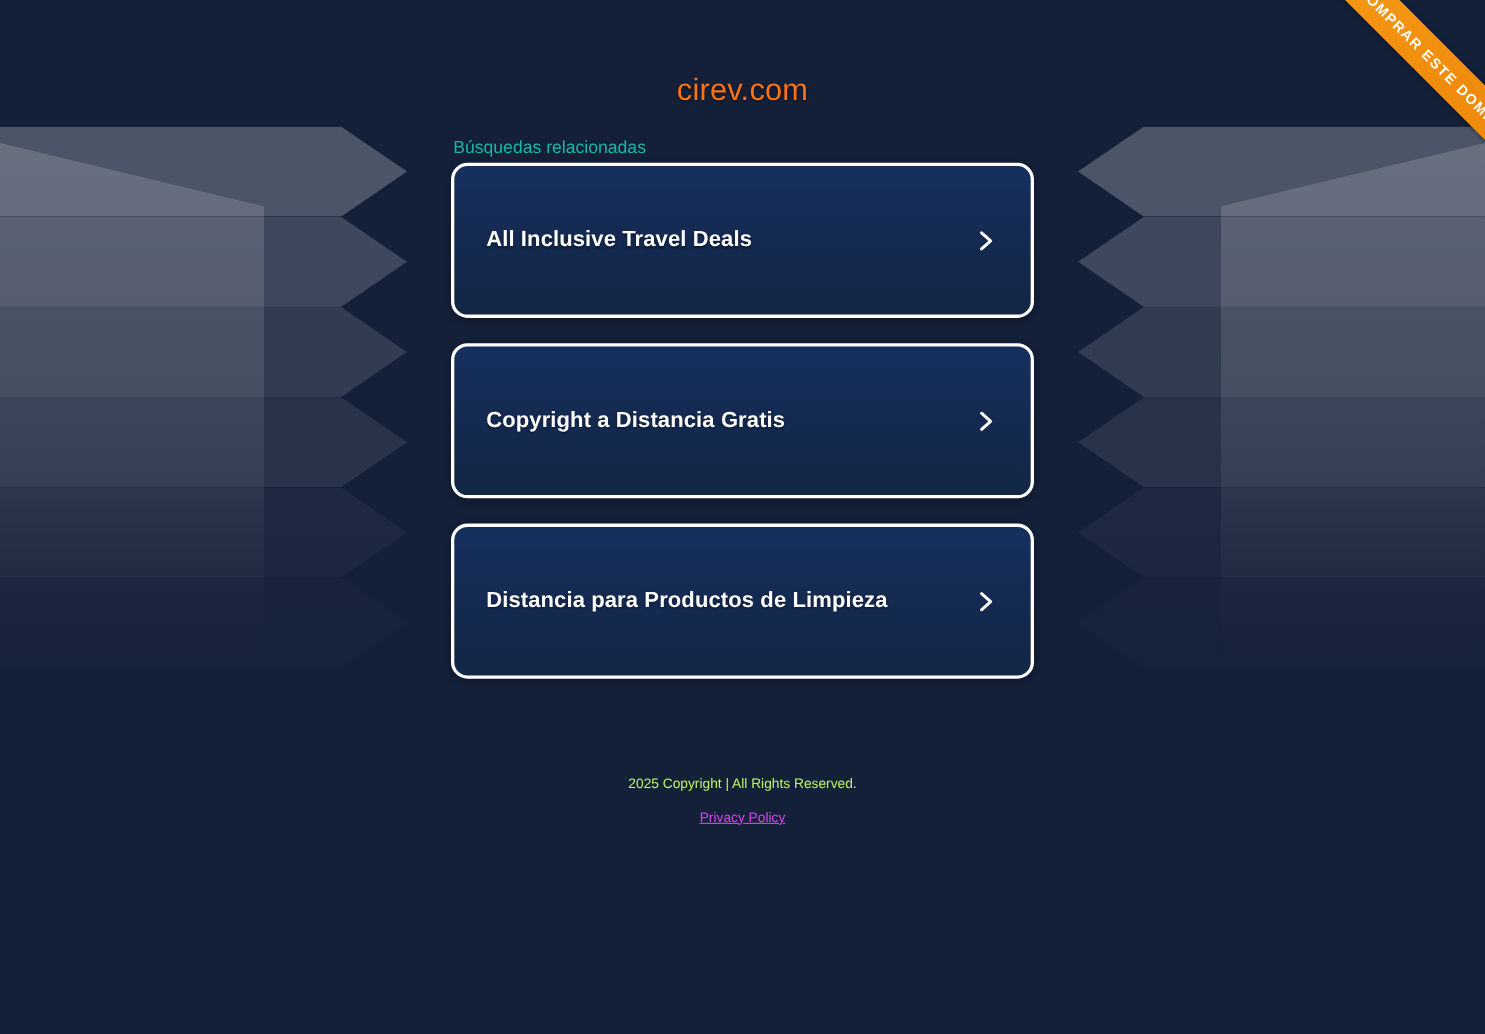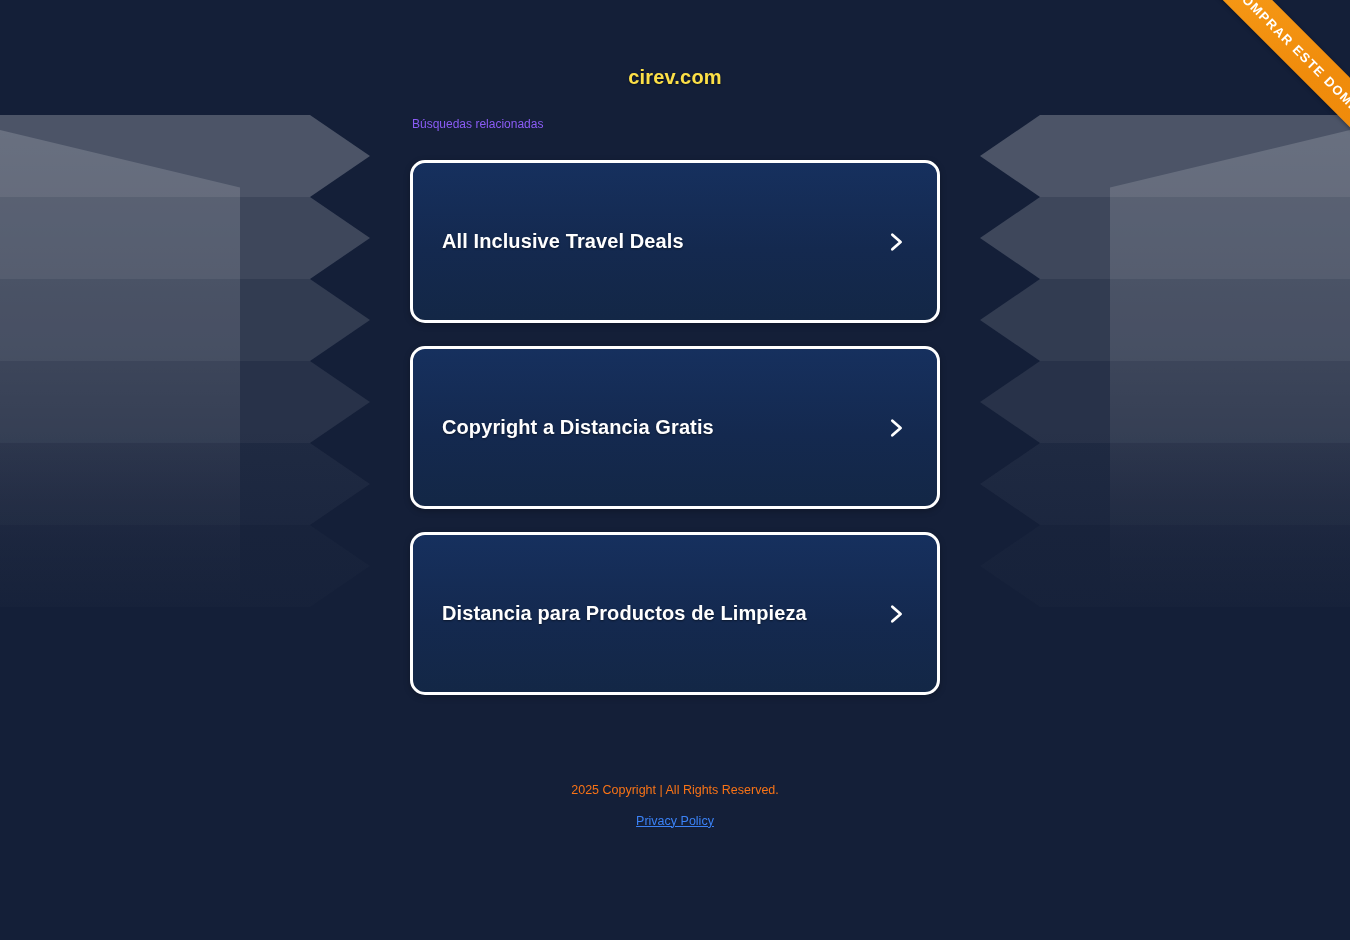--- a/index.html
+++ b/index.html
@@ -103,47 +103,47 @@
   
   .page {
     position:relative;
     z-index:10;
     width:1350px;
     padding-top:66px;
   }
 
   .domain-title {
     text-align:center;
-    color:#fde047;
-    font-size:20px;
-    font-weight:700;
+    color:#f97316;
+    font-size:28px;
+    font-weight:400;
     letter-spacing:.2px;
     text-shadow:0 1px 2px rgba(0,0,0,.5);
   }
 
   .cards {
     width:530px;
     margin:0 auto;
     padding-top:29px;
   }
 
   .related-label {
-    color:#8b5cf6;
-    font-size:12px;
+    color:#14b8a6;
+    font-size:16px;
     line-height:1;
     padding-left:2px;
-    padding-bottom:30px;
+    padding-bottom:5px;
   }
 
   .card {
     position:relative;
     display:flex;
     align-items:center;
     justify-content:space-between;
-    height:163px;
+    height:141px;
     margin-bottom:23px;
     padding:0 30px 0 29px;
     border:3px solid #ffffff;
     border-radius:15px;
     background:linear-gradient(180deg,#16305e 0%,#14294f 55%,#132746 100%);
     cursor:pointer;
     box-shadow:0 2px 6px rgba(0,0,0,.25);
   }
 
   .card-label {
@@ -161,28 +161,28 @@
     display:block;
   }
   .chevron-icon svg { display:block; }
 
   
   .footer {
     text-align:center;
     padding-top:66px;
   }
   .copyright {
-    color:#f97316;
+    color:#bef264;
     font-size:12.5px;
     line-height:1;
   }
   .privacy-link {
     display:inline-block;
     margin-top:18px;
-    color:#3b82f6;
+    color:#d946ef;
     font-size:12.5px;
     line-height:1;
     text-decoration:underline;
     cursor:pointer;
   }
 </style>
 </head>
 <body>
 
 <div class="bg-layer">

